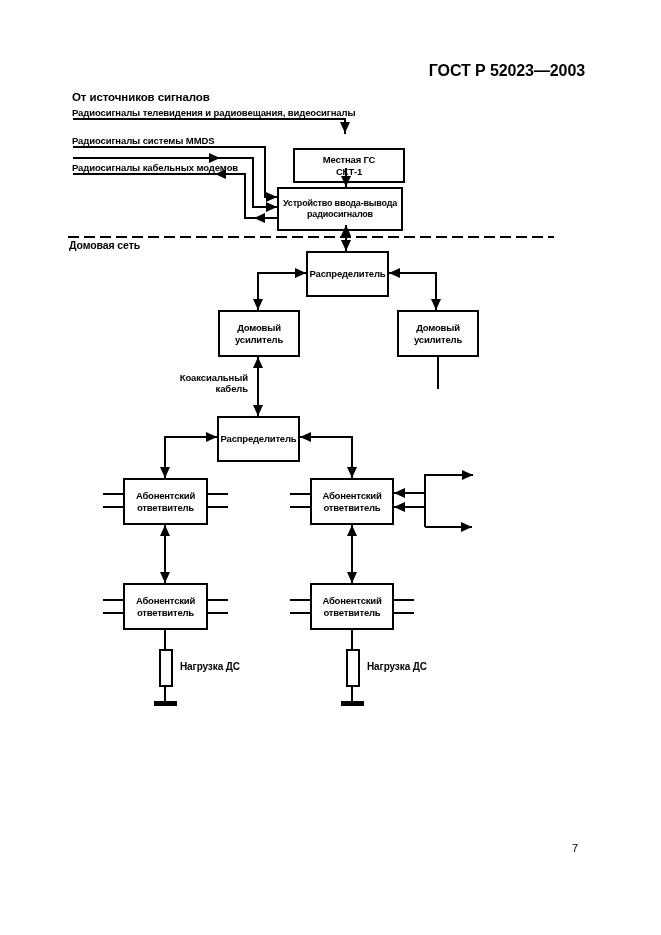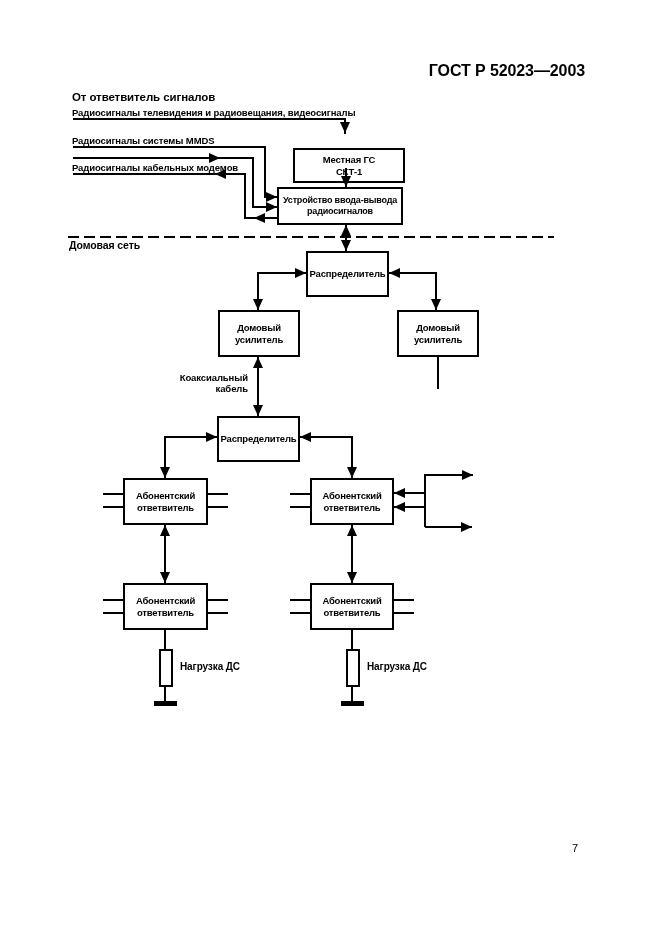--- a/index.html
+++ b/index.html
@@ -21,21 +21,21 @@
   .lbl{position:absolute;font-weight:700;font-size:9.5px;white-space:nowrap;letter-spacing:-0.1px}
   .dash{position:absolute;height:2px;
         background:repeating-linear-gradient(90deg,#000 0 11px,transparent 11px 16px)}
 </style>
 </head>
 <body>
 
 <div class="page">
 
   <div class="lbl" style="right:76px;top:62px;font-size:16px">ГОСТ Р 52023—2003</div>
-  <div class="lbl" style="left:72px;top:91px;font-size:11.5px">От ответвитель сигналов</div>
+  <div class="lbl" style="left:72px;top:91px;font-size:11.5px">От источников сигналов</div>
   <div class="lbl" style="left:72px;top:107px">Радиосигналы телевидения и радиовещания, видеосигналы</div>
   <div class="lbl" style="left:72px;top:135px">Радиосигналы системы MMDS</div>
   <div class="lbl" style="left:72px;top:162px">Радиосигналы кабельных модемов</div>
   <div class="lbl" style="left:69px;top:239px;font-size:10.5px">Домовая сеть</div>
   <div class="lbl" style="left:166px;top:372px;width:82px;text-align:right;white-space:pre-line;line-height:1.2">Коаксиальный
 кабель</div>
   <div class="lbl" style="left:180px;top:661px;font-size:10px">Нагрузка ДС</div>
   <div class="lbl" style="left:367px;top:661px;font-size:10px">Нагрузка ДС</div>
   <div class="lbl" style="left:572px;top:842px;font-size:11px;font-weight:400">7</div>
 
@@ -60,21 +60,21 @@
   <div class="ah al" style="left:215px;top:169px"></div>
   <div class="vl" style="left:244px;top:174px;height:44px"></div>
   <div class="hl" style="left:244px;top:217px;width:34px"></div>
   <div class="ah al" style="left:254px;top:213px"></div>
 
   <div class="bx" style="left:293px;top:148px;width:112px;height:35px">Местная ГС
 СКТ-1</div>
   <div class="vl" style="left:345px;top:168px;height:19px"></div>
   <div class="ah ad" style="left:341px;top:176px"></div>
 
-  <div class="bx" style="left:277px;top:187px;width:126px;height:38px;font-size:9px">Устройство ввода-вывода
+  <div class="bx" style="left:277px;top:187px;width:126px;height:44px;font-size:9px">Устройство ввода-вывода
 радиосигналов</div>
   <div class="vl" style="left:345px;top:225px;height:26px"></div>
   <div class="ah au" style="left:341px;top:225px"></div>
   <div class="ah ad" style="left:341px;top:240px"></div>
 
   <div class="bx" style="left:306px;top:251px;width:83px;height:46px">Распределитель</div>
   <div class="hl" style="left:258px;top:272px;width:49px"></div>
   <div class="ah ar" style="left:295px;top:268px"></div>
   <div class="vl" style="left:257px;top:272px;height:38px"></div>
   <div class="ah ad" style="left:253px;top:299px"></div>

